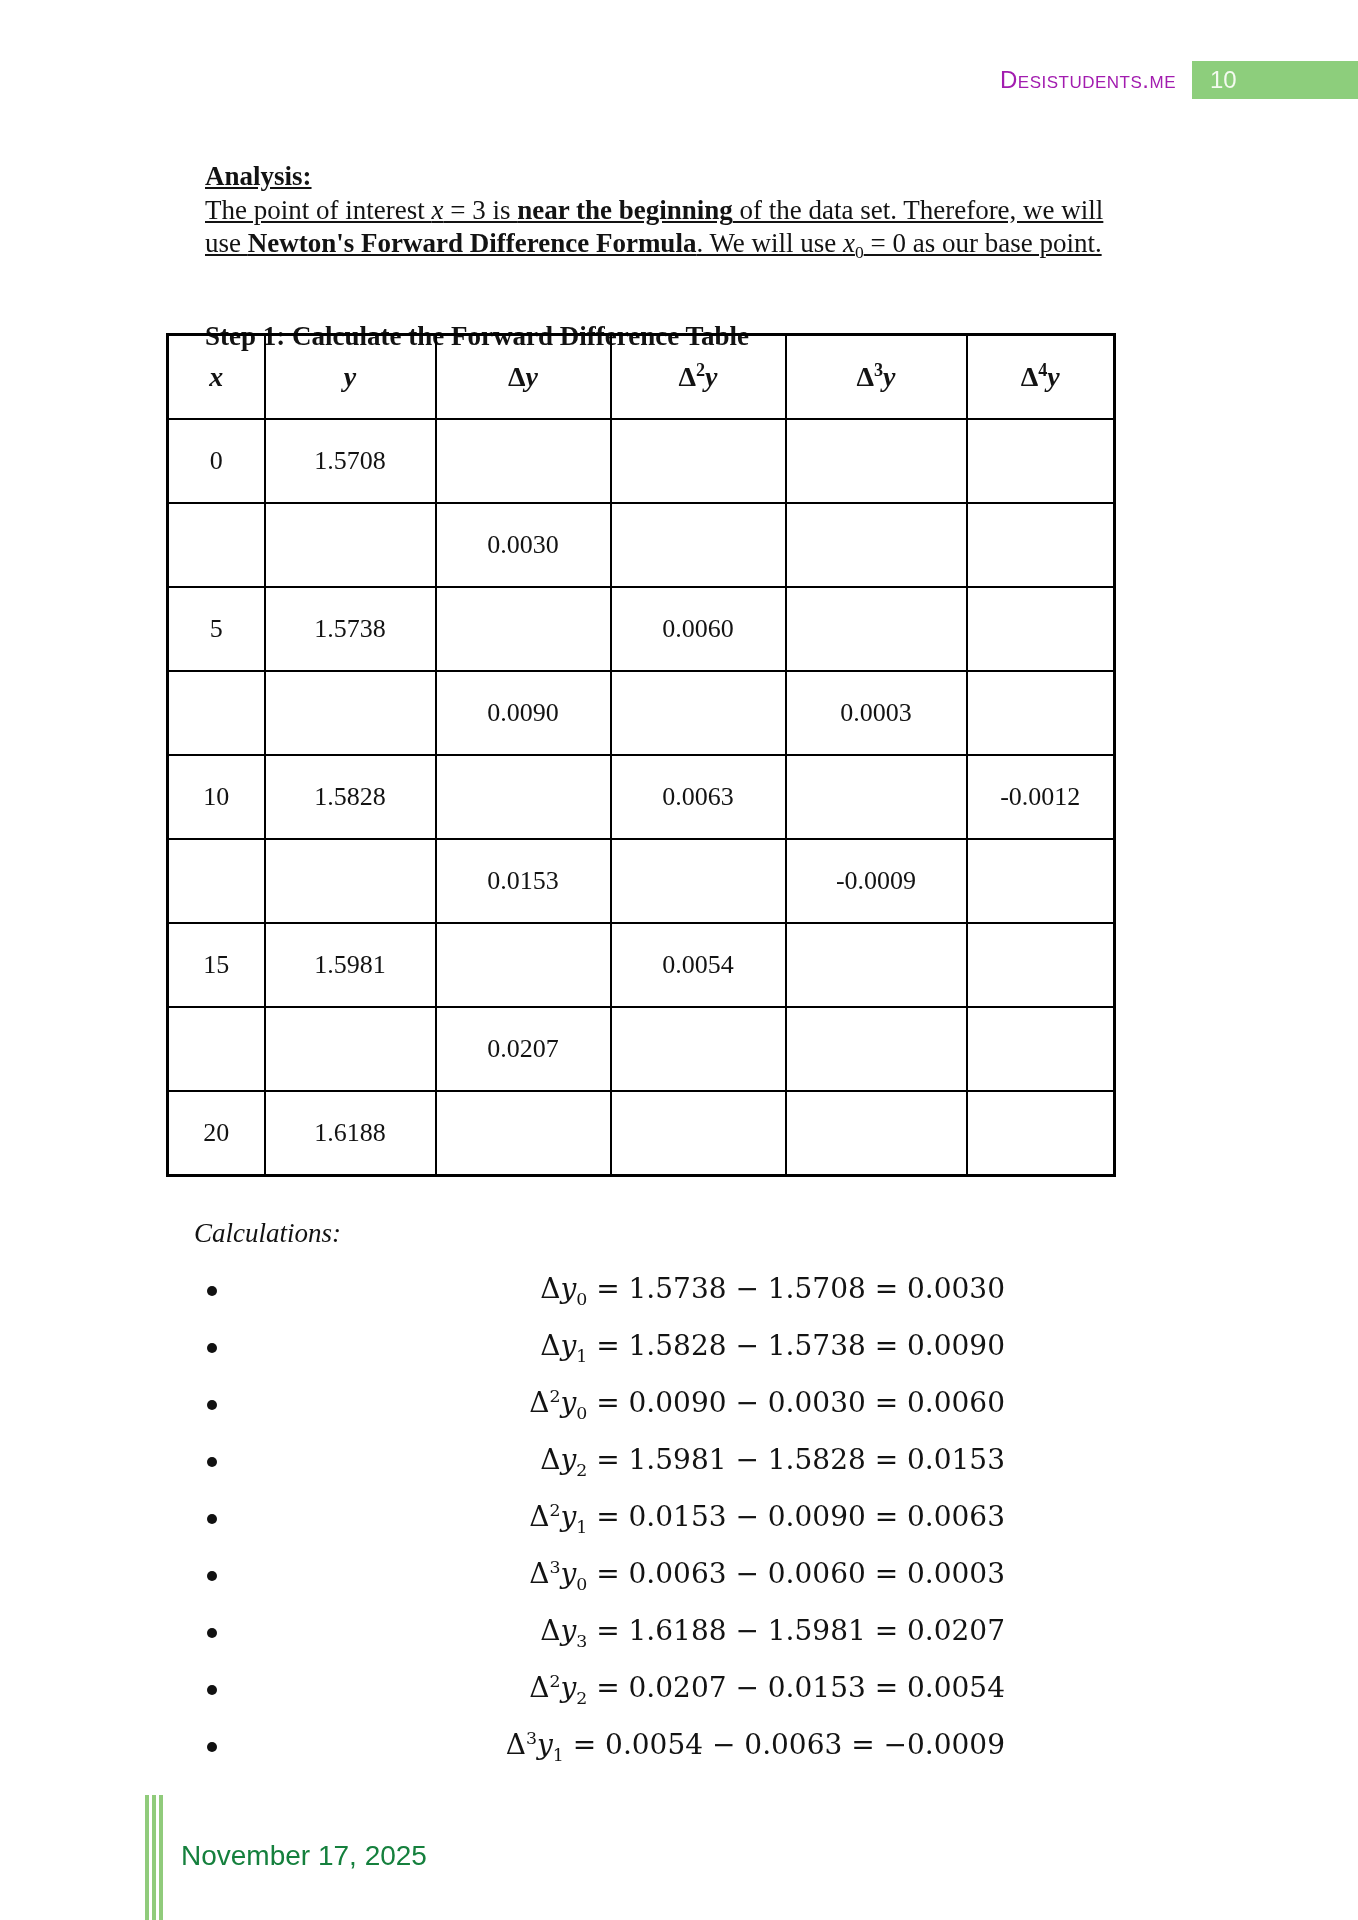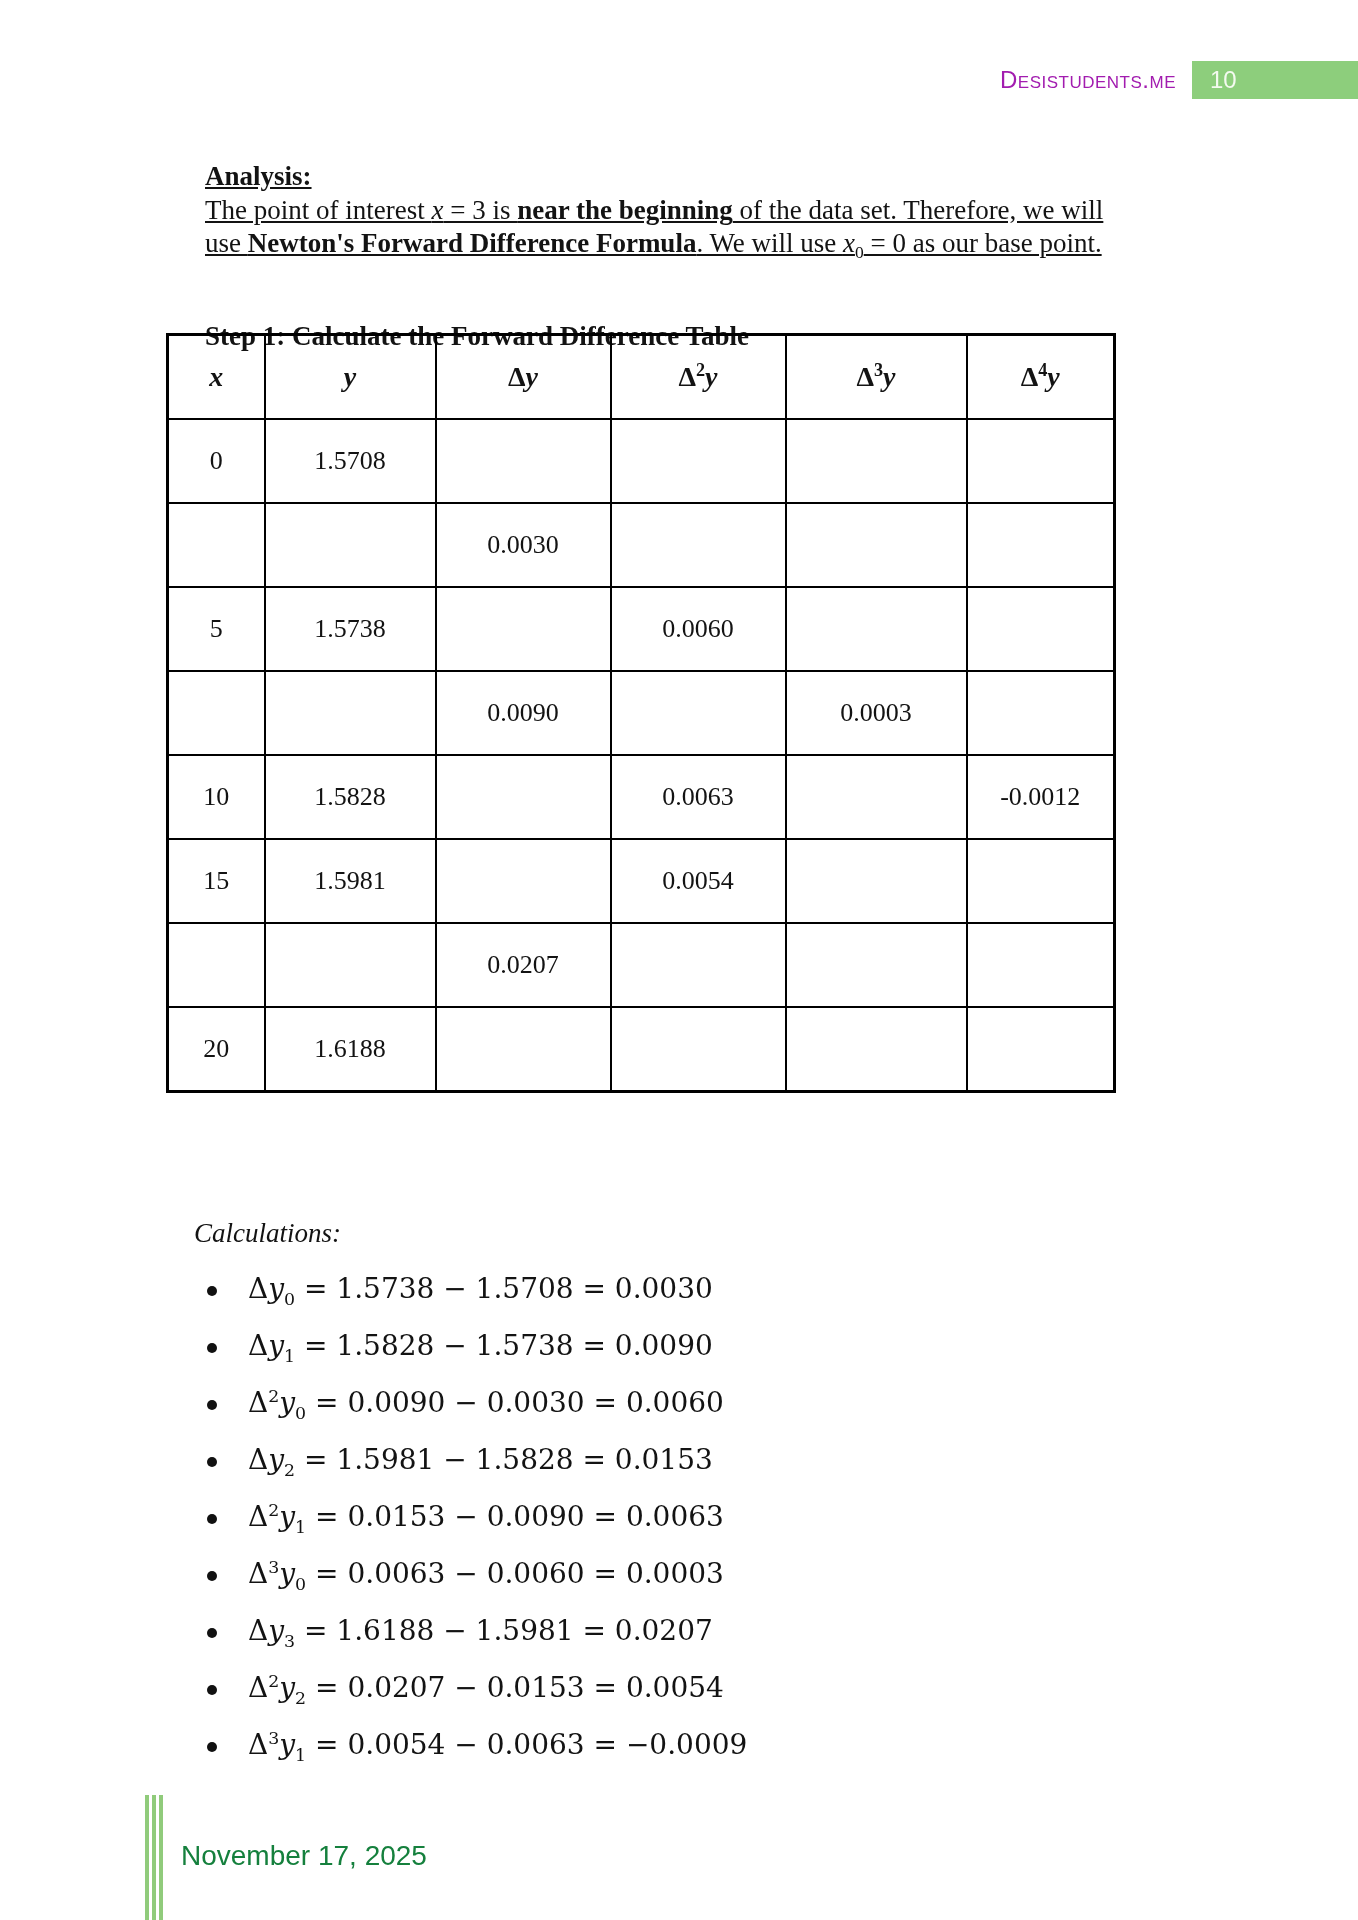--- a/index.html
+++ b/index.html
@@ -43,21 +43,21 @@
   }
   table.diff th{font-size:28px;font-weight:bold;}
   table.diff th .hv{font-style:italic;}
   table.diff th sup{font-size:0.65em;}
   td.bold{font-weight:bold;}
   td.flush-right{text-align:right;padding-right:0;}
   
   .calc-label{position:absolute;left:194px;top:1218px;font-size:27px;font-style:italic;}
   .calc-list{position:absolute;left:205px;top:1262px;width:800px;
     font-family:"DejaVu Serif","Liberation Serif",serif;font-size:28px;}
-  .calc-item{height:57px;display:flex;align-items:center;}
+  .calc-item{height:57px;display:flex;align-items:center;justify-content:space-between;}
   .calc-item .dot{width:10px;height:10px;border-radius:50%;background:#111;
     margin-left:2px;flex:0 0 auto;}
   .calc-item .formula{margin-left:31px;white-space:nowrap;}
   .calc-item sup{font-size:0.62em;}
   .calc-item sub{font-size:0.62em;}
   .calc-item .mv{font-style:italic;}
   
   .footer-bars{
     position:absolute;left:145px;top:1795px;width:18px;height:125px;
     background:repeating-linear-gradient(90deg,#90cb7b 0px,#90cb7b 4px,#ffffff 4px,#ffffff 7px);
@@ -135,20 +135,28 @@
   </tr>
   <tr>
     <td>10</td>
     <td>1.5828</td>
     <td></td>
     <td>0.0063</td>
     <td></td>
     <td class="flush-right">-0.0012</td>
   </tr>
   <tr>
+    <td></td>
+    <td></td>
+    <td>0.0153</td>
+    <td></td>
+    <td>-0.0009</td>
+    <td></td>
+  </tr>
+  <tr>
     <td>15</td>
     <td>1.5981</td>
     <td></td>
     <td>0.0054</td>
     <td></td>
     <td></td>
   </tr>
   <tr>
     <td></td>
     <td></td>

